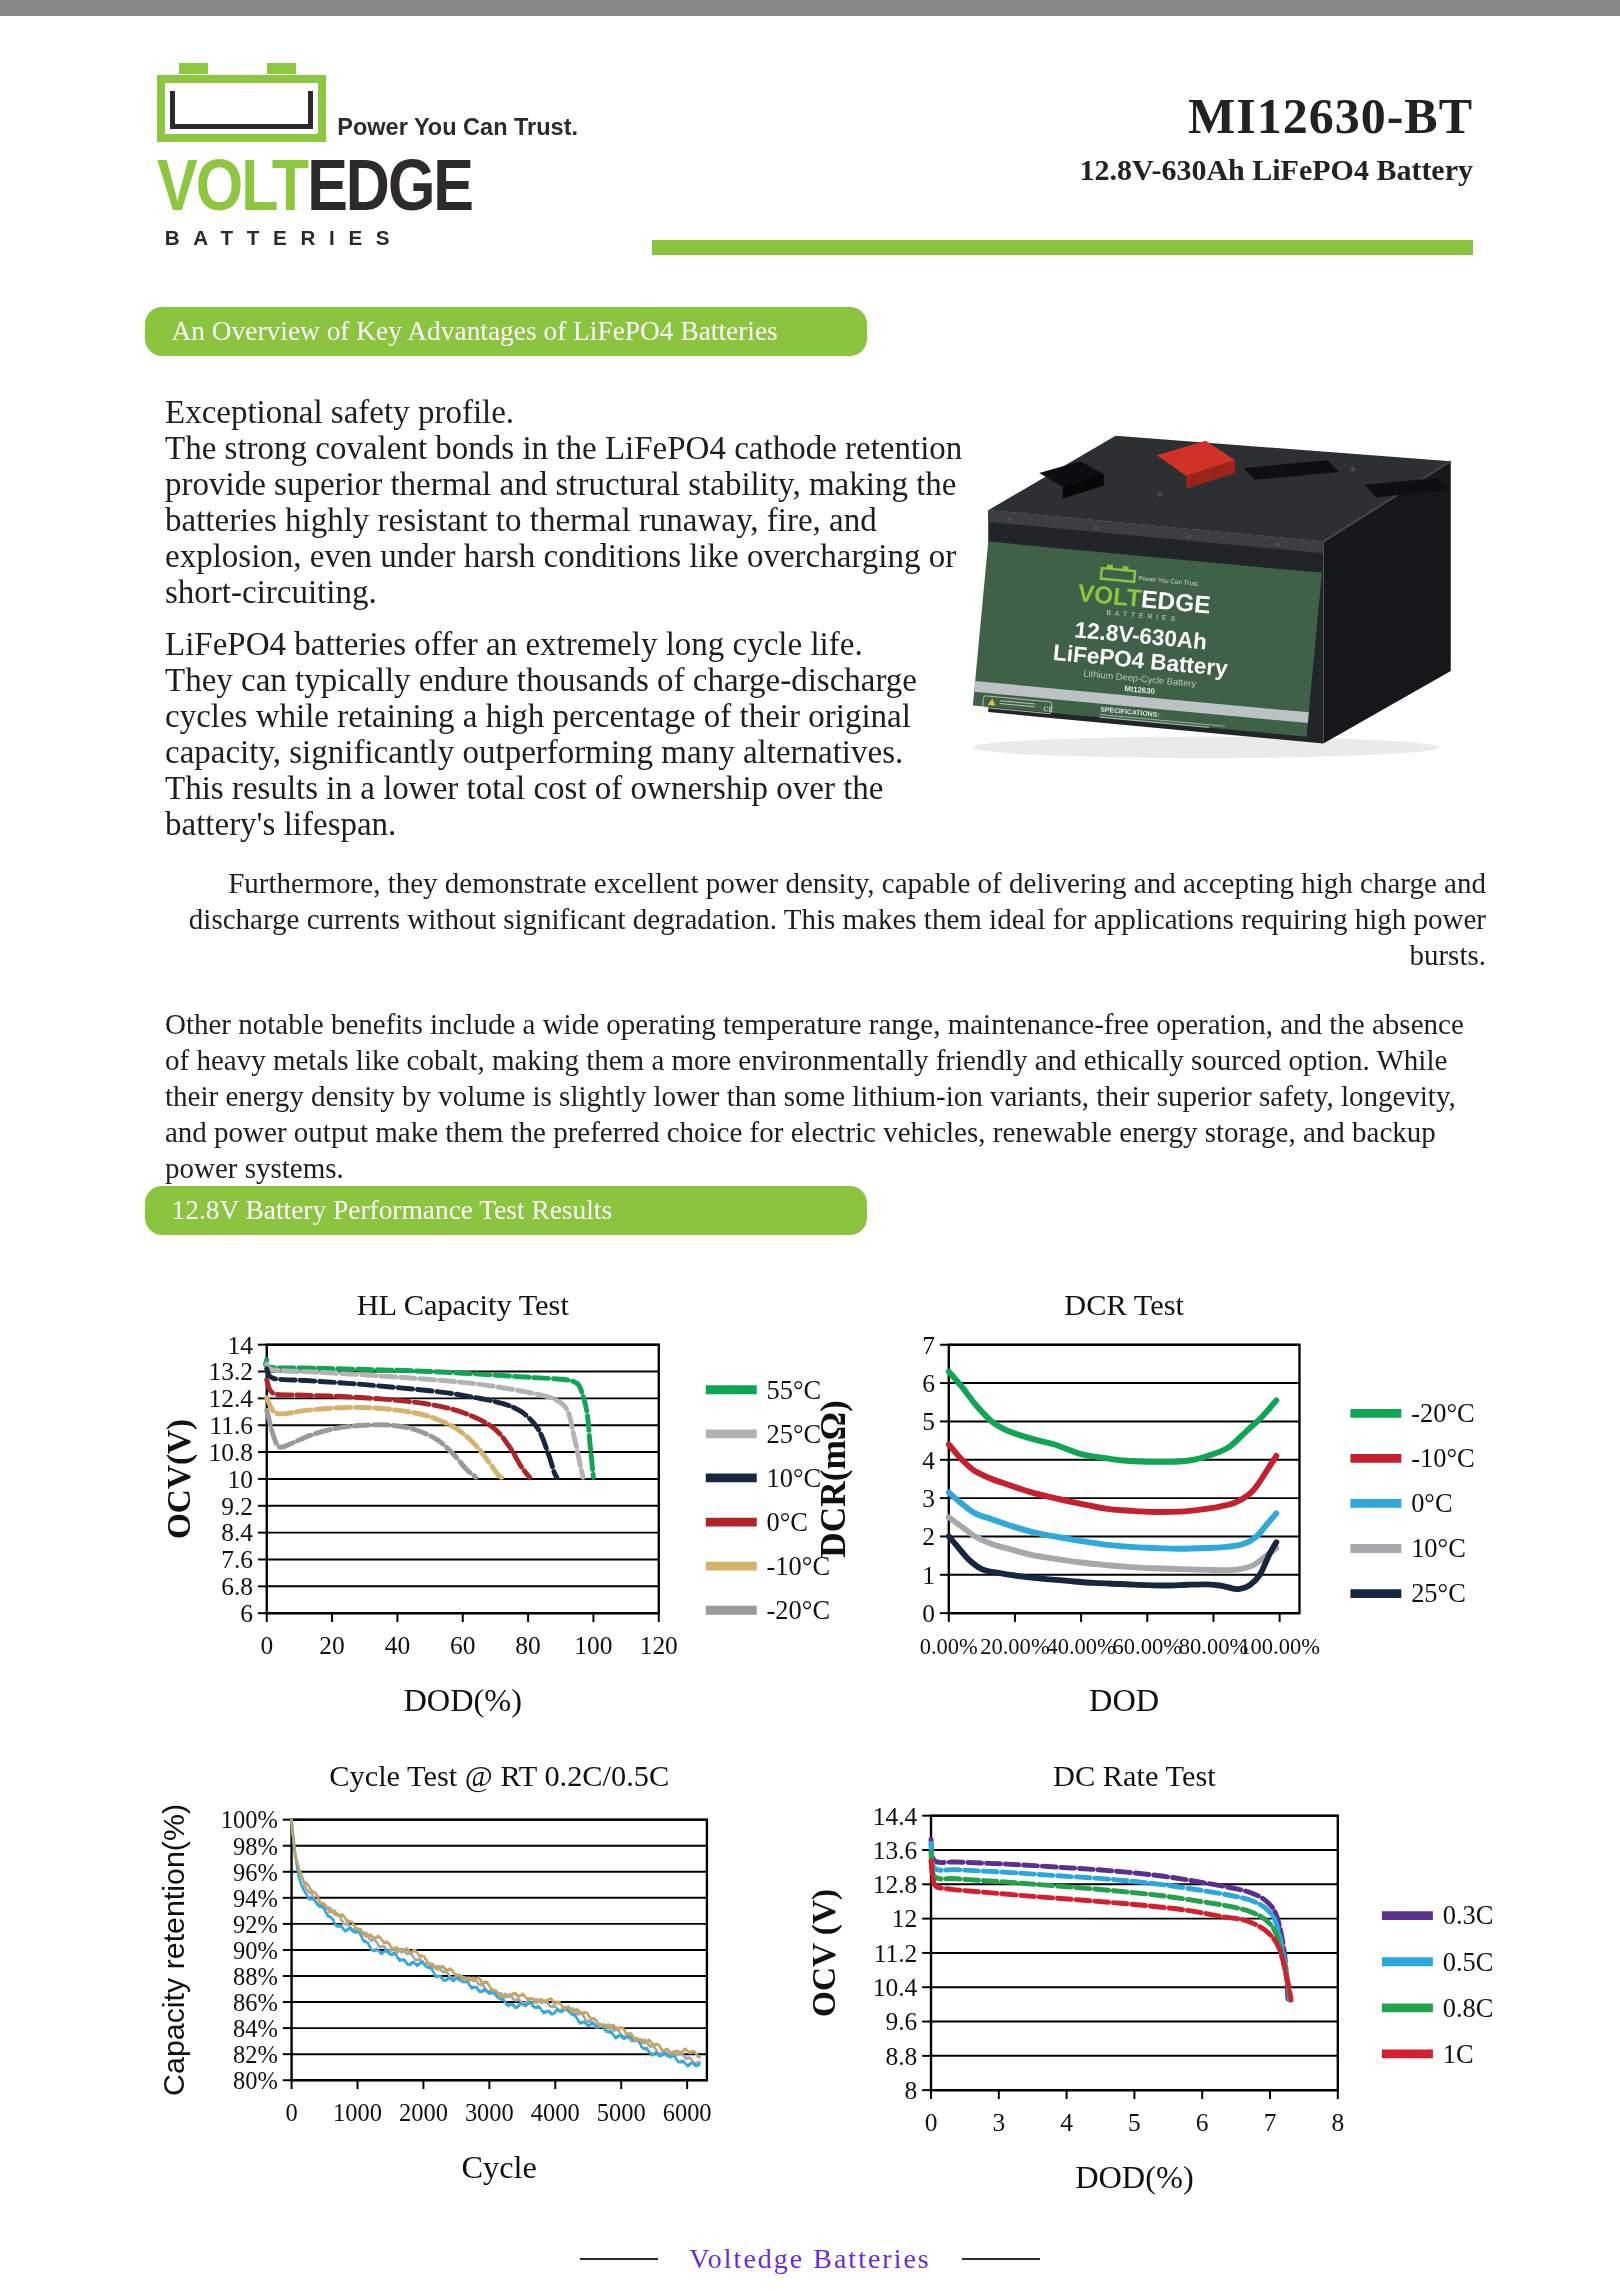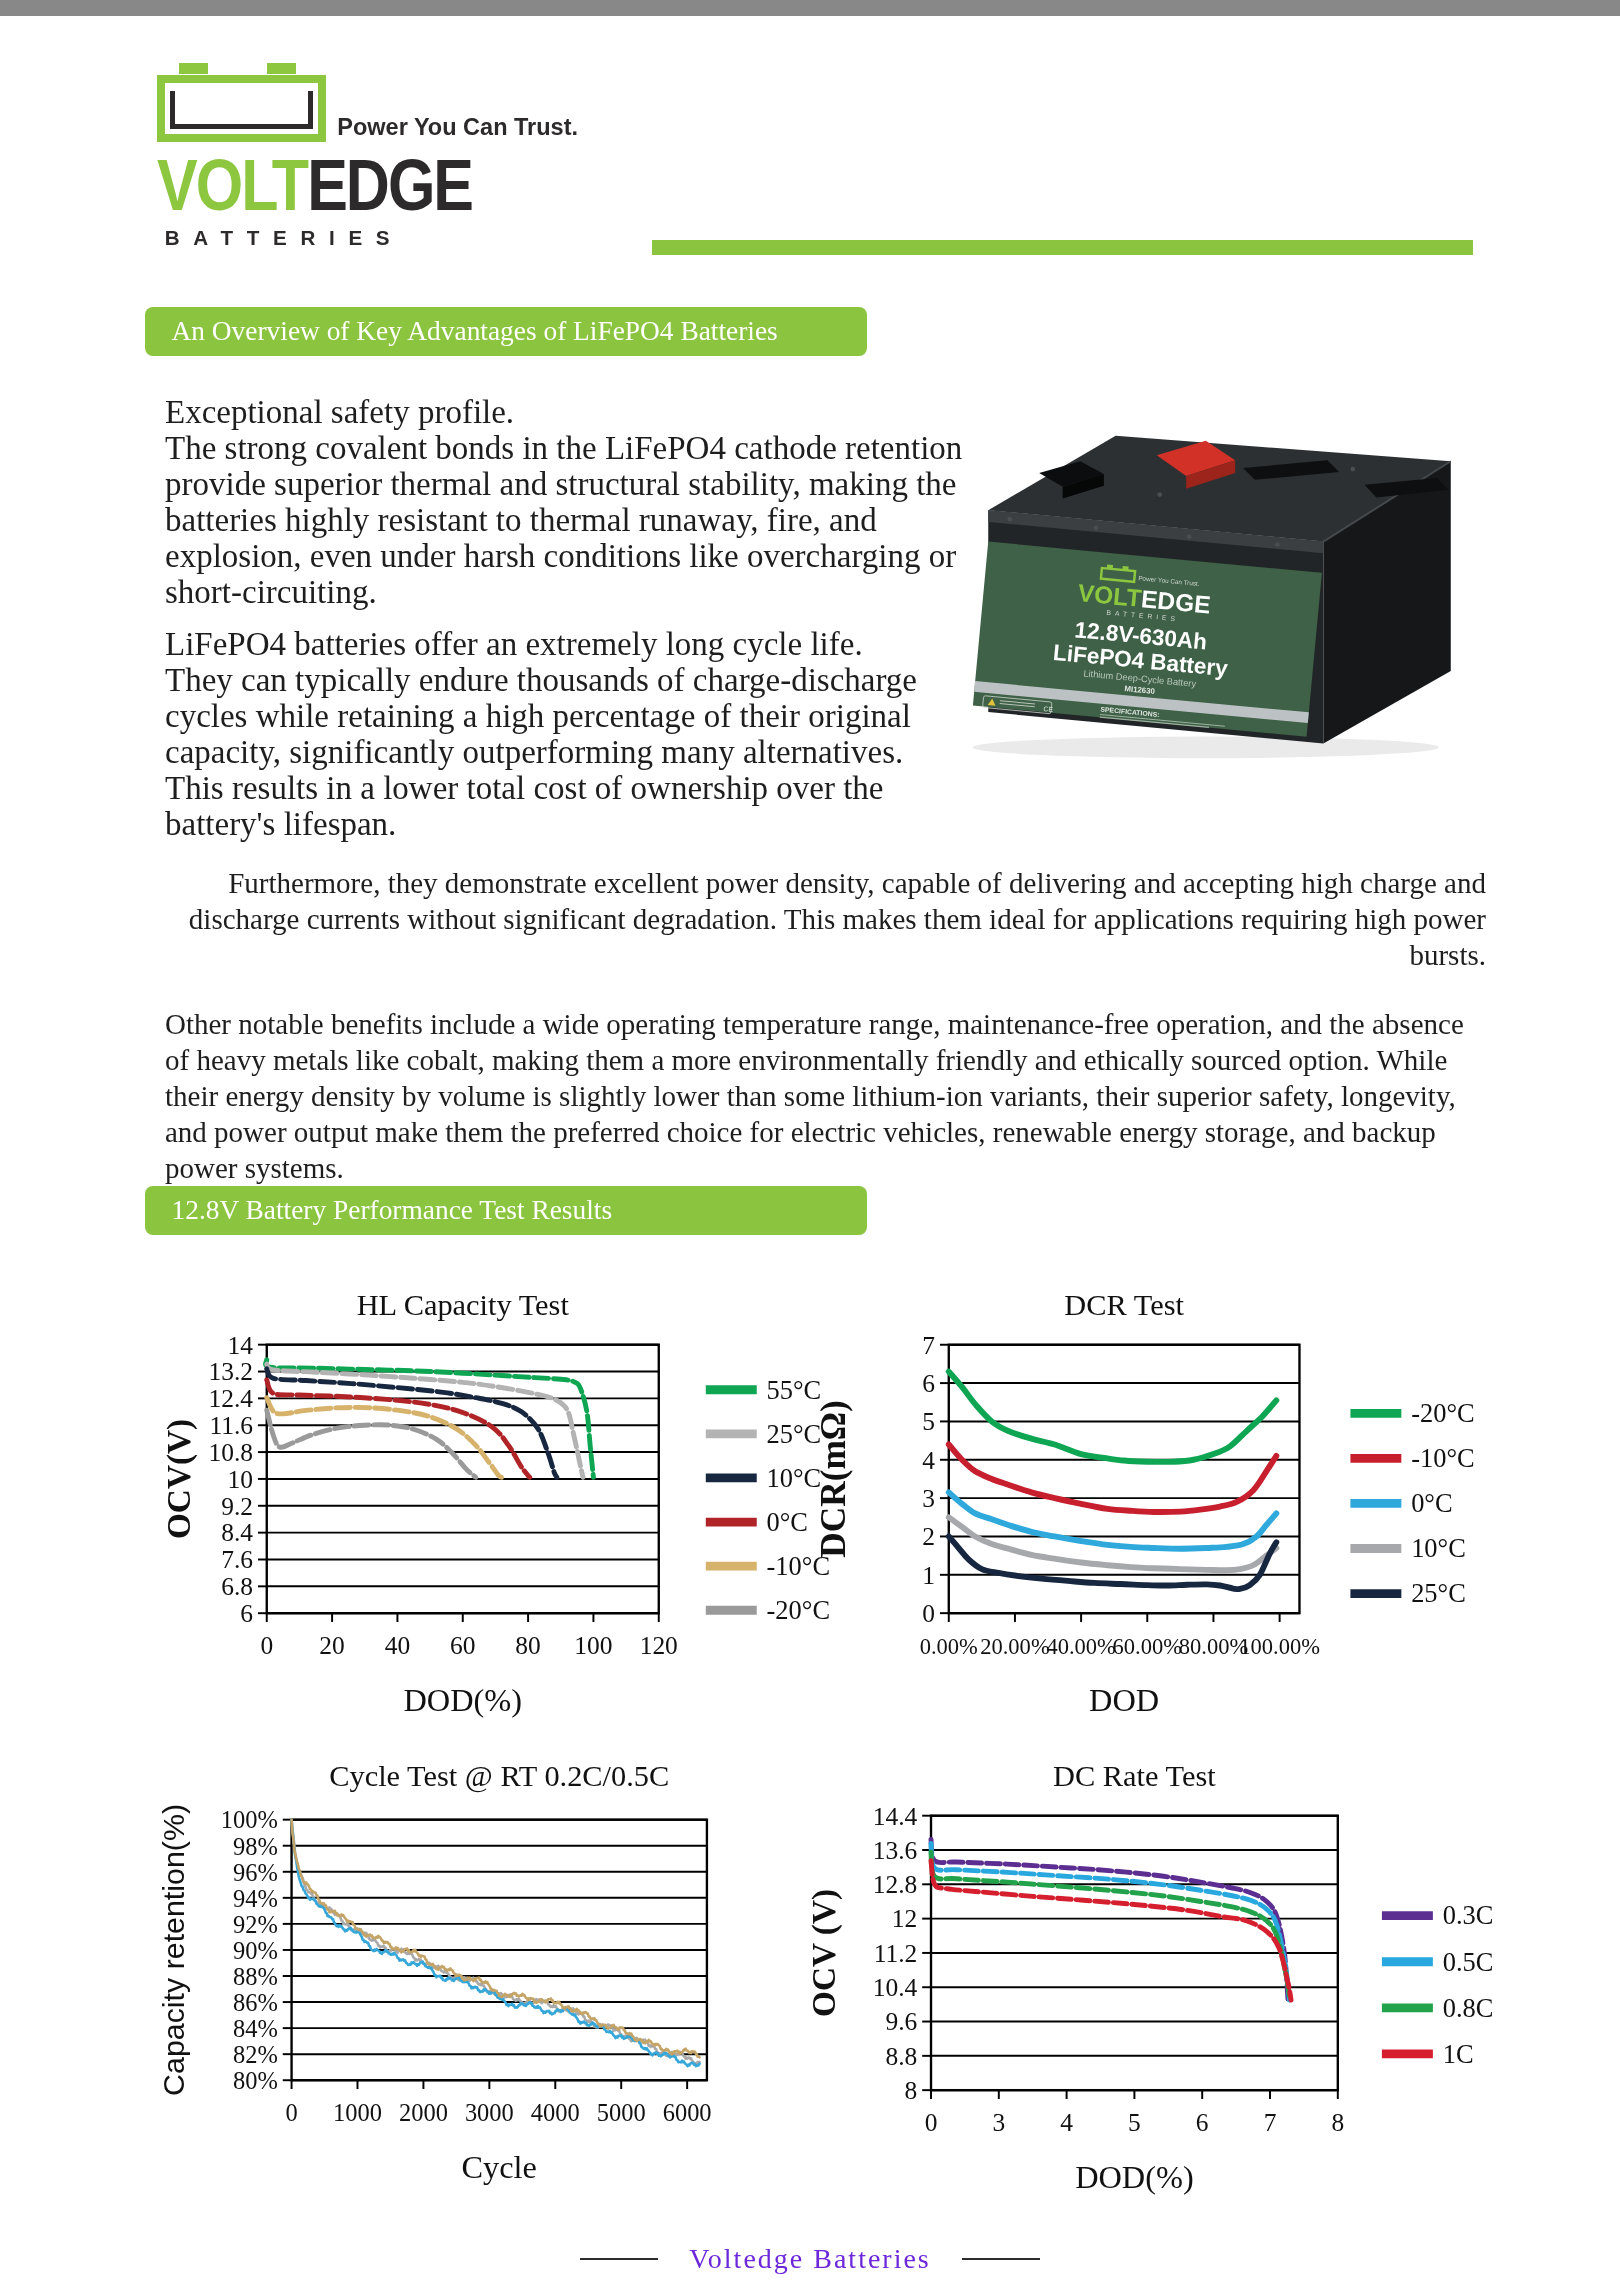--- a/index.html
+++ b/index.html
@@ -17,21 +17,21 @@
   .brand-word{font-family:"Liberation Sans",sans-serif;font-weight:700;font-size:61px;letter-spacing:-2px;
               line-height:1;margin-top:7.8px;transform:scaleY(1.18);transform-origin:left top;white-space:nowrap;}
   .brand-word .green{color:#8dc63f;}
   .brand-word .dark{color:#2d2a2b;}
   .brand-sub{font-family:"Liberation Sans",sans-serif;font-weight:700;font-size:20.6px;letter-spacing:13.7px;color:#2d2a2b;margin-top:15.7px;padding-left:7.8px;white-space:nowrap;}
   .title-block{position:absolute;right:147px;top:71px;text-align:right;}
   .model{font-size:50px;font-weight:700;letter-spacing:1px;color:#222;}
   .subtitle{font-size:30px;font-weight:700;color:#222;margin-top:7.8px;}
   .title-rule{position:absolute;left:652px;top:224px;width:821px;height:14.7px;background:#8bc53f;}
   
-  .banner{position:absolute;left:145px;width:722px;height:49px;background:#8bc53f;border-radius:8px;
+  .banner{position:absolute;left:145px;width:722px;height:49px;background:#8bc53f;border-radius:17px;
           color:#fff;font-size:27.4px;line-height:49px;padding-left:26.5px;box-sizing:border-box;white-space:nowrap;}
   #banner1{top:291px;}
   #banner2{top:1170px;}
   
   .textcol{position:absolute;left:165px;top:378px;width:802px;font-size:33px;line-height:36px;}
   .textcol p{margin:0 0 15.7px 0;}
   .fullcol{position:absolute;left:165px;width:1321px;font-size:29px;line-height:36px;}
   #p3{top:820px;text-align:right;}
   #p4{top:961px;}
   
@@ -58,20 +58,24 @@
         <div class="nub nub-l"></div>
         <div class="nub nub-r"></div>
         <div class="inner-u"></div>
       </div>
       <div class="tagline">Power You Can Trust.</div>
     </div>
     <div class="brand-word"><span class="green">VOLT</span><span class="dark">EDGE</span></div>
     <div class="brand-sub">BATTERIES</div>
   </div>
 
+  <div class="title-block">
+    <div class="model">MI12630-BT</div>
+    <div class="subtitle">12.8V-630Ah LiFePO4 Battery</div>
+  </div>
   <div class="title-rule"></div>
 
   <div class="banner" id="banner1">An Overview of Key Advantages of LiFePO4 Batteries</div>
 
   <div class="textcol">
     <p><span>Exceptional safety profile.</span><br><span>The strong covalent bonds in the LiFePO4 cathode retention provide superior thermal and structural stability, making the batteries highly resistant to thermal runaway, fire, and explosion, even under harsh conditions like overcharging or short-circuiting.</span></p>
     <p><span>LiFePO4 batteries offer an extremely long cycle life.</span><br><span>They can typically endure thousands of charge-discharge cycles while retaining a high percentage of their original capacity, significantly outperforming many alternatives. This results in a lower total cost of ownership over the battery's lifespan.</span></p>
   </div>
 
   <p class="fullcol" id="p3">Furthermore, they demonstrate excellent power density, capable of delivering and accepting high charge and discharge currents without significant degradation. This makes them ideal for applications  requiring high power bursts.</p>

